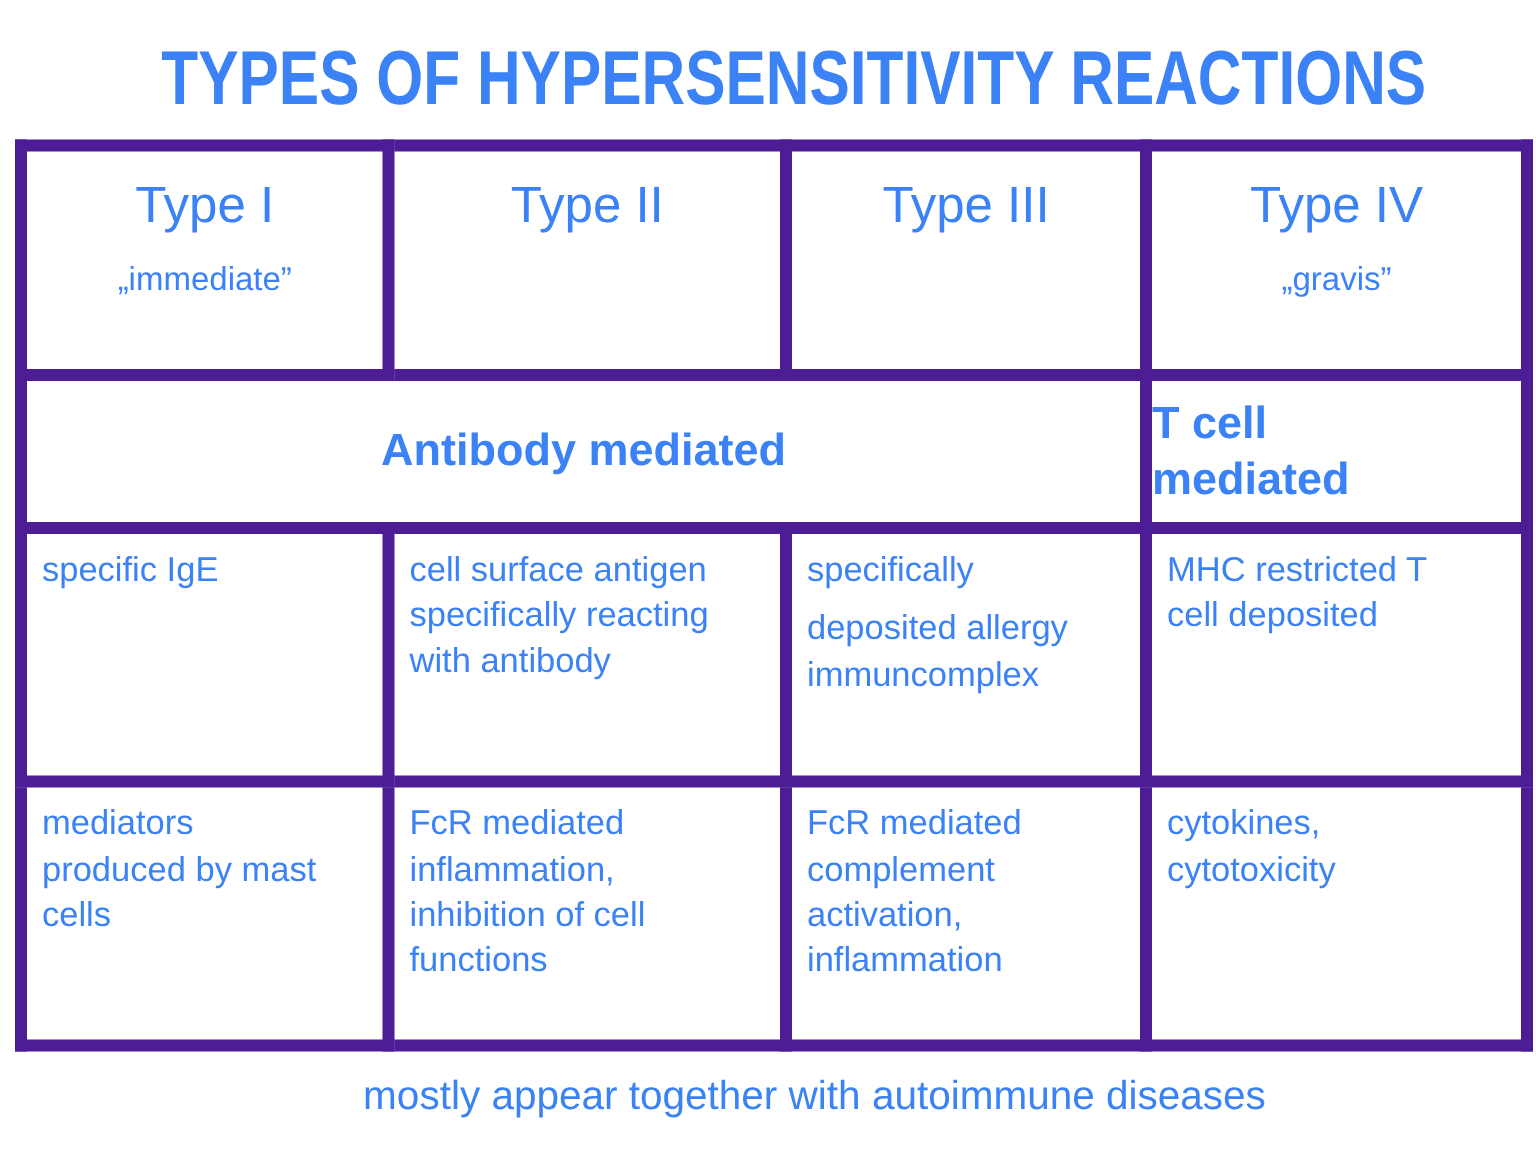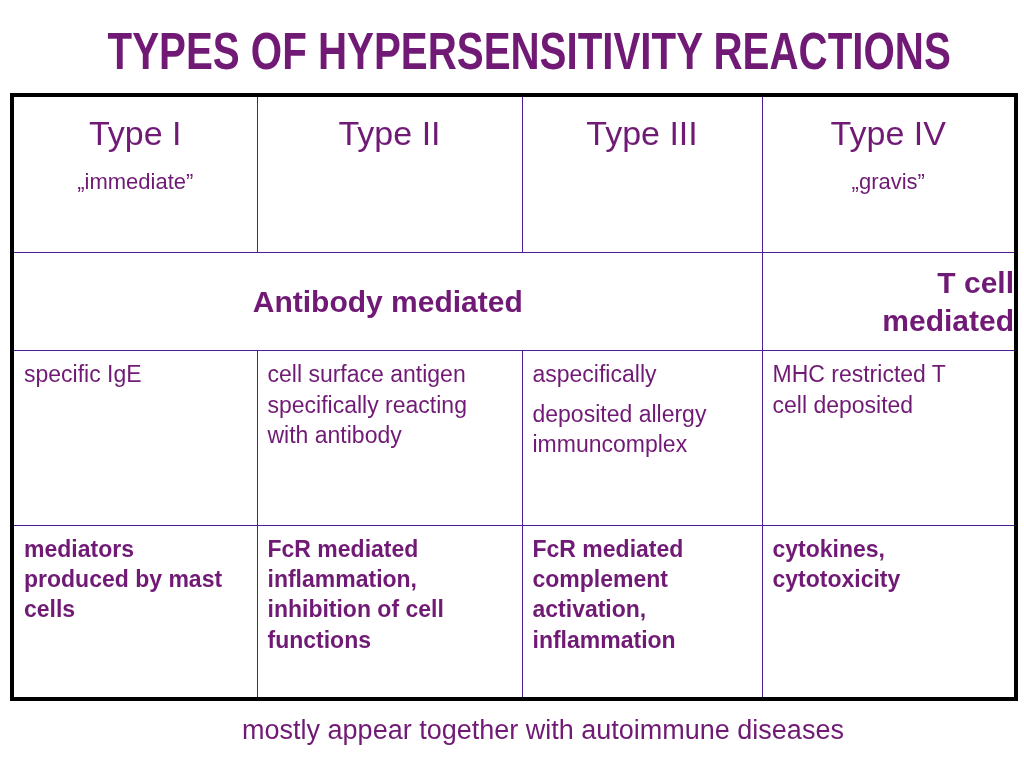--- a/index.html
+++ b/index.html
@@ -4,21 +4,21 @@
 <style>
   * { margin: 0; padding: 0; box-sizing: border-box; }
   html, body { background: #888; }
   body { font-family: "Liberation Sans", sans-serif; }
 
   .slide {
     position: relative;
     width: 1024px;
     height: 768px;
     background: #ffffff;
-    color: #701a75;
+    color: #3b82f6;
     overflow: hidden;
     margin: 0 auto;
   }
 
   .slide-title {
     position: absolute;
     top: 26px;
     left: 0;
     width: 1024px;
     text-align: center;
@@ -34,31 +34,31 @@
   table.hs-table {
     position: absolute;
     left: 10px;
     top: 93px;
     width: 1004px;
     height: 608px;
     border-collapse: collapse;
     table-layout: fixed;
   }
   table.hs-table { border: 4px solid #000; }
-  table.hs-table td { border: 1px solid #4c1d95; overflow: hidden; }
+  table.hs-table td { border: 8px solid #4c1d95; overflow: hidden; }
 
   col.c1 { width: 245px; }
   col.c2 { width: 265px; }
   col.c3 { width: 240px; }
   col.c4 { width: 254px; }
 
   tr.row-types     { height: 125px; }
   tr.row-mediation { height: 78px; }
   tr.row-antigen   { height: 138px; }
-  tr.row-mechanism { height: 137px; font-weight: bold; }
+  tr.row-mechanism { height: 137px; }
   tr.row-example   { height: 94px; }
 
   td.type-cell {
     vertical-align: top;
     text-align: center;
     padding-top: 17px;
   }
   .type-label {
     font-size: 34px;
     line-height: 1.15;
@@ -70,21 +70,21 @@
     margin-top: 16px;
   }
 
   td.mediation-antibody {
     text-align: center;
     vertical-align: middle;
     font-size: 30px;
     font-weight: bold;
   }
   td.mediation-tcell {
-    text-align: right;
+    text-align: left;
     vertical-align: middle;
     font-size: 30px;
     font-weight: bold;
     line-height: 1.25;
     white-space: pre-line;
   }
 
   td.body-cell {
     vertical-align: top;
     text-align: left;
@@ -157,21 +157,21 @@
       <tr class="row-antigen">
         <td class="body-cell">
           <p>specific IgE</p>
         </td>
         <td class="body-cell">
           <p>cell surface antigen
 specifically reacting
 with antibody</p>
         </td>
         <td class="body-cell">
-          <p>aspecifically</p>
+          <p>specifically</p>
           <p>deposited allergy
 immuncomplex</p>
         </td>
         <td class="body-cell">
           <p>MHC restricted T
 cell deposited</p>
         </td>
       </tr>
 
       <tr class="row-mechanism">

